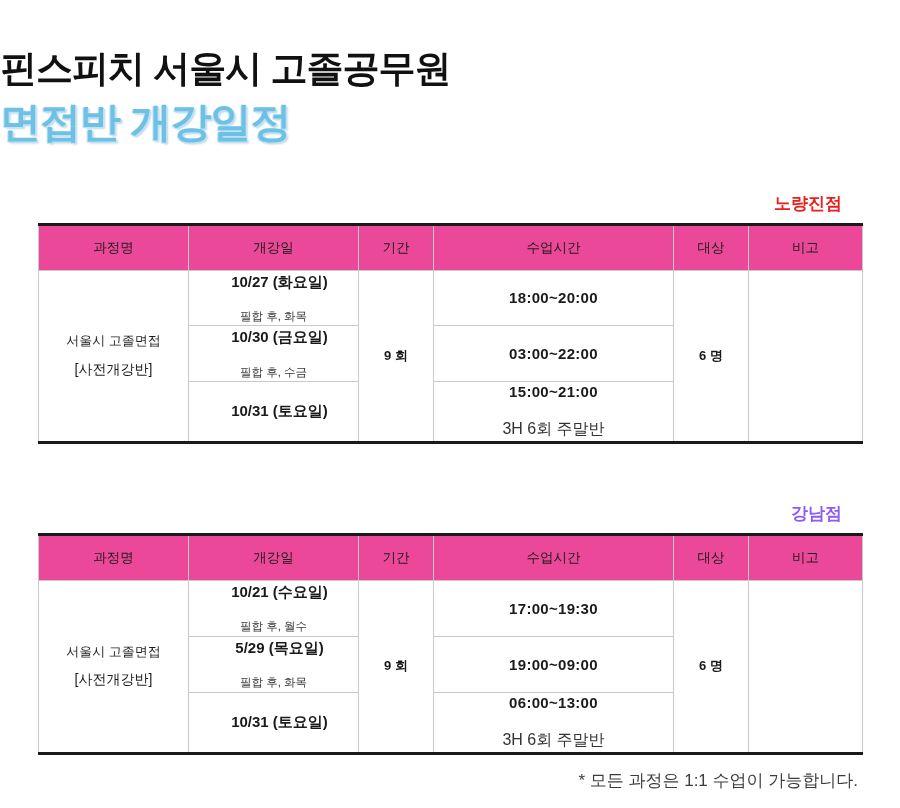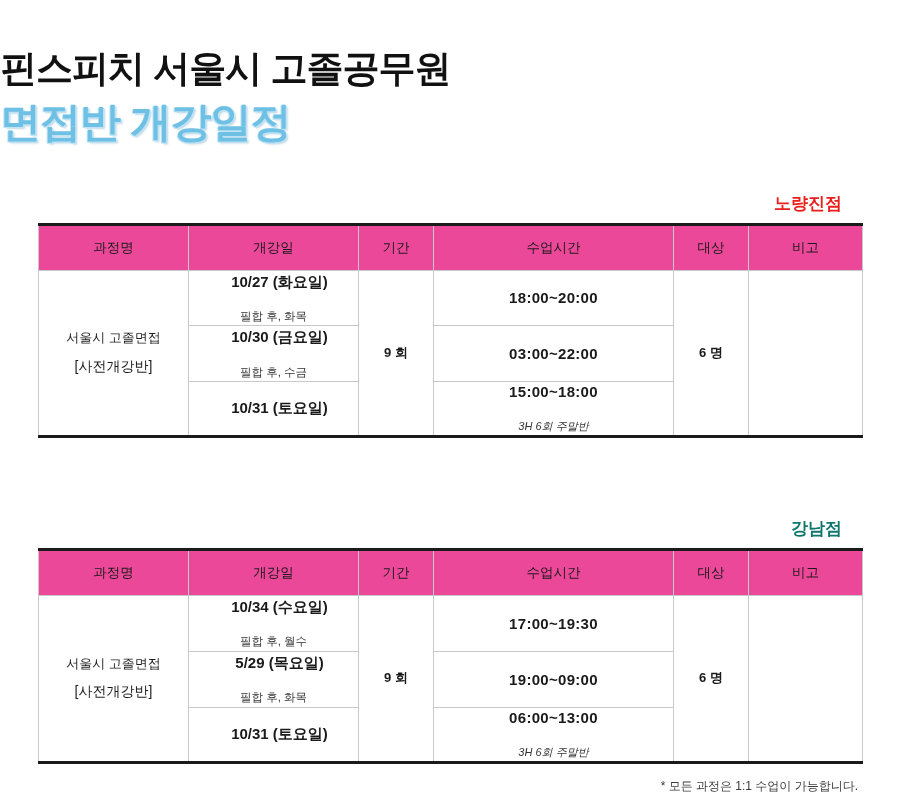--- a/index.html
+++ b/index.html
@@ -117,37 +117,36 @@
   .cell-period {
     font-size: 15px;
     font-weight: bold;
   }
   .cell-time .time-main {
     font-size: 15px;
     font-weight: bold;
     letter-spacing: 0.3px;
   }
   .cell-time .time-note {
-    font-size: 11px;
+    font-size: 16px;
     color: #333;
     margin-top: 19px;
-    font-style: italic;
   }
   .cell-target {
     font-size: 15px;
     font-weight: bold;
   }
   .cell-note { background: #ffffff; }
 
   
   .footnote {
     text-align: right;
     padding-right: 42px;
     margin-top: 14px;
-    font-size: 12px;
+    font-size: 17px;
     color: #3c3c3c;
   }
 
   .section-gap { height: 58px; }
 </style>
 </head>
 <body>
 
 <div class="page">
 
@@ -203,33 +202,33 @@
             </td>
             <td class="cell-time">
               <div class="time-main">03:00~22:00</div>
             </td>
           </tr>
           <tr>
             <td class="cell-start">
               <div class="start-main">10/31 (토요일)</div>
             </td>
             <td class="cell-time">
-              <div class="time-main">15:00~18:00</div>
+              <div class="time-main">15:00~21:00</div>
               <div class="time-note">3H 6회 주말반</div>
             </td>
           </tr>
         </tbody>
       </table>
     </div>
   </div>
 
   <div class="section-gap"></div>
 
   <div>
-    <div class="branch-label branch-gangnam" style="color: #0f766e; margin-top: 21px;">강남점</div>
+    <div class="branch-label branch-gangnam" style="color: #8b5cf6;">강남점</div>
 
     <div class="table-wrap">
       <table class="schedule">
         <colgroup>
           <col class="col-course">
             <col class="col-start">
             <col class="col-period">
           <col class="col-time">
             <col class="col-target">
             <col class="col-note">
@@ -244,21 +243,21 @@
             <th>비고</th>
           </tr>
         </thead>
         <tbody>
           <tr>
             <td class="cell-course" rowspan="3">
               <div>서울시 고졸면접</div>
               <div class="course-sub">[사전개강반]</div>
             </td>
             <td class="cell-start">
-              <div class="start-main">10/34 (수요일)</div>
+              <div class="start-main">10/21 (수요일)</div>
               <div class="start-note">필합 후, 월수</div>
             </td>
             <td class="cell-period" rowspan="3">9 회</td>
             <td class="cell-time">
               <div class="time-main">17:00~19:30</div>
             </td>
             <td class="cell-target" rowspan="3">6 명</td>
             <td class="cell-note" rowspan="3"></td>
           </tr>
           <tr>

